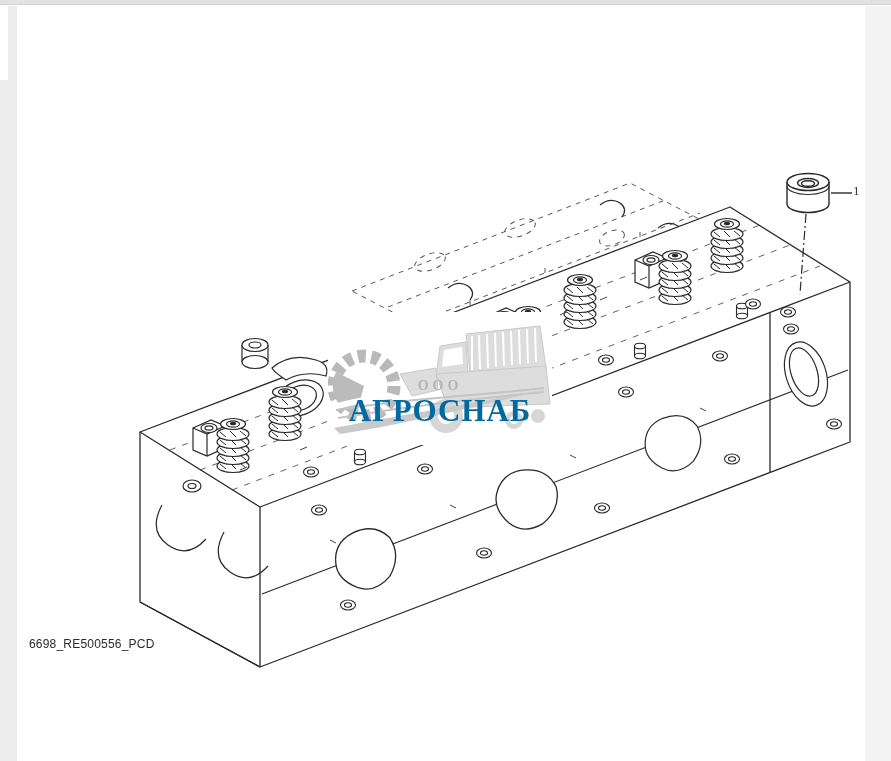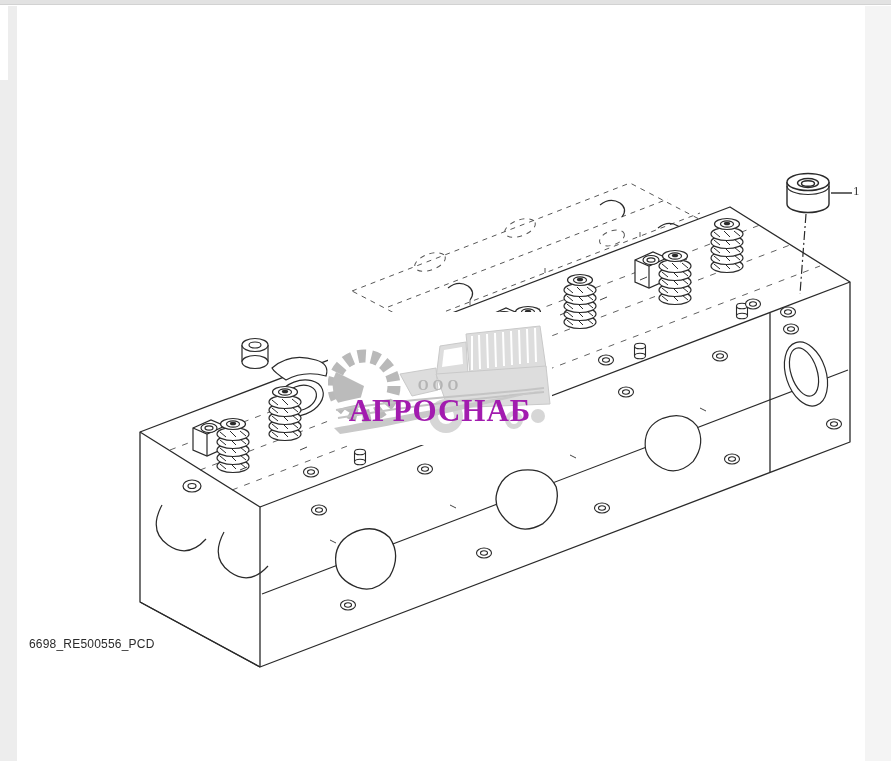--- a/index.html
+++ b/index.html
@@ -32,21 +32,21 @@
 
   
   .watermark { position:absolute; left:328px; top:312px; width:224px; height:133px;
                background:#ffffff; overflow:hidden; }
   .watermark svg { position:absolute; left:0; top:0; }
   .wm-ooo  { position:absolute; left:0; right:0; top:66px; text-align:center;
              font-family:"Liberation Serif", serif; font-weight:bold;
              font-size:14px; letter-spacing:4px; color:#b3b3b3; }
   .wm-name { position:absolute; left:0; right:0; top:81px; text-align:center;
              font-family:"Liberation Serif", serif; font-weight:bold;
-             font-size:31px; letter-spacing:1px; color:#a21caf; }
+             font-size:31px; letter-spacing:1px; color:#0369a1; }
 </style>
 </head>
 <body>
 
 <div class="stage">
 
   <div class="figure-area">
     <svg class="diagram" width="891" height="761" viewBox="0 0 891 761">
       <defs>
         <g id="coil" stroke="#2a2a2a" fill="none" stroke-width="1.2">

